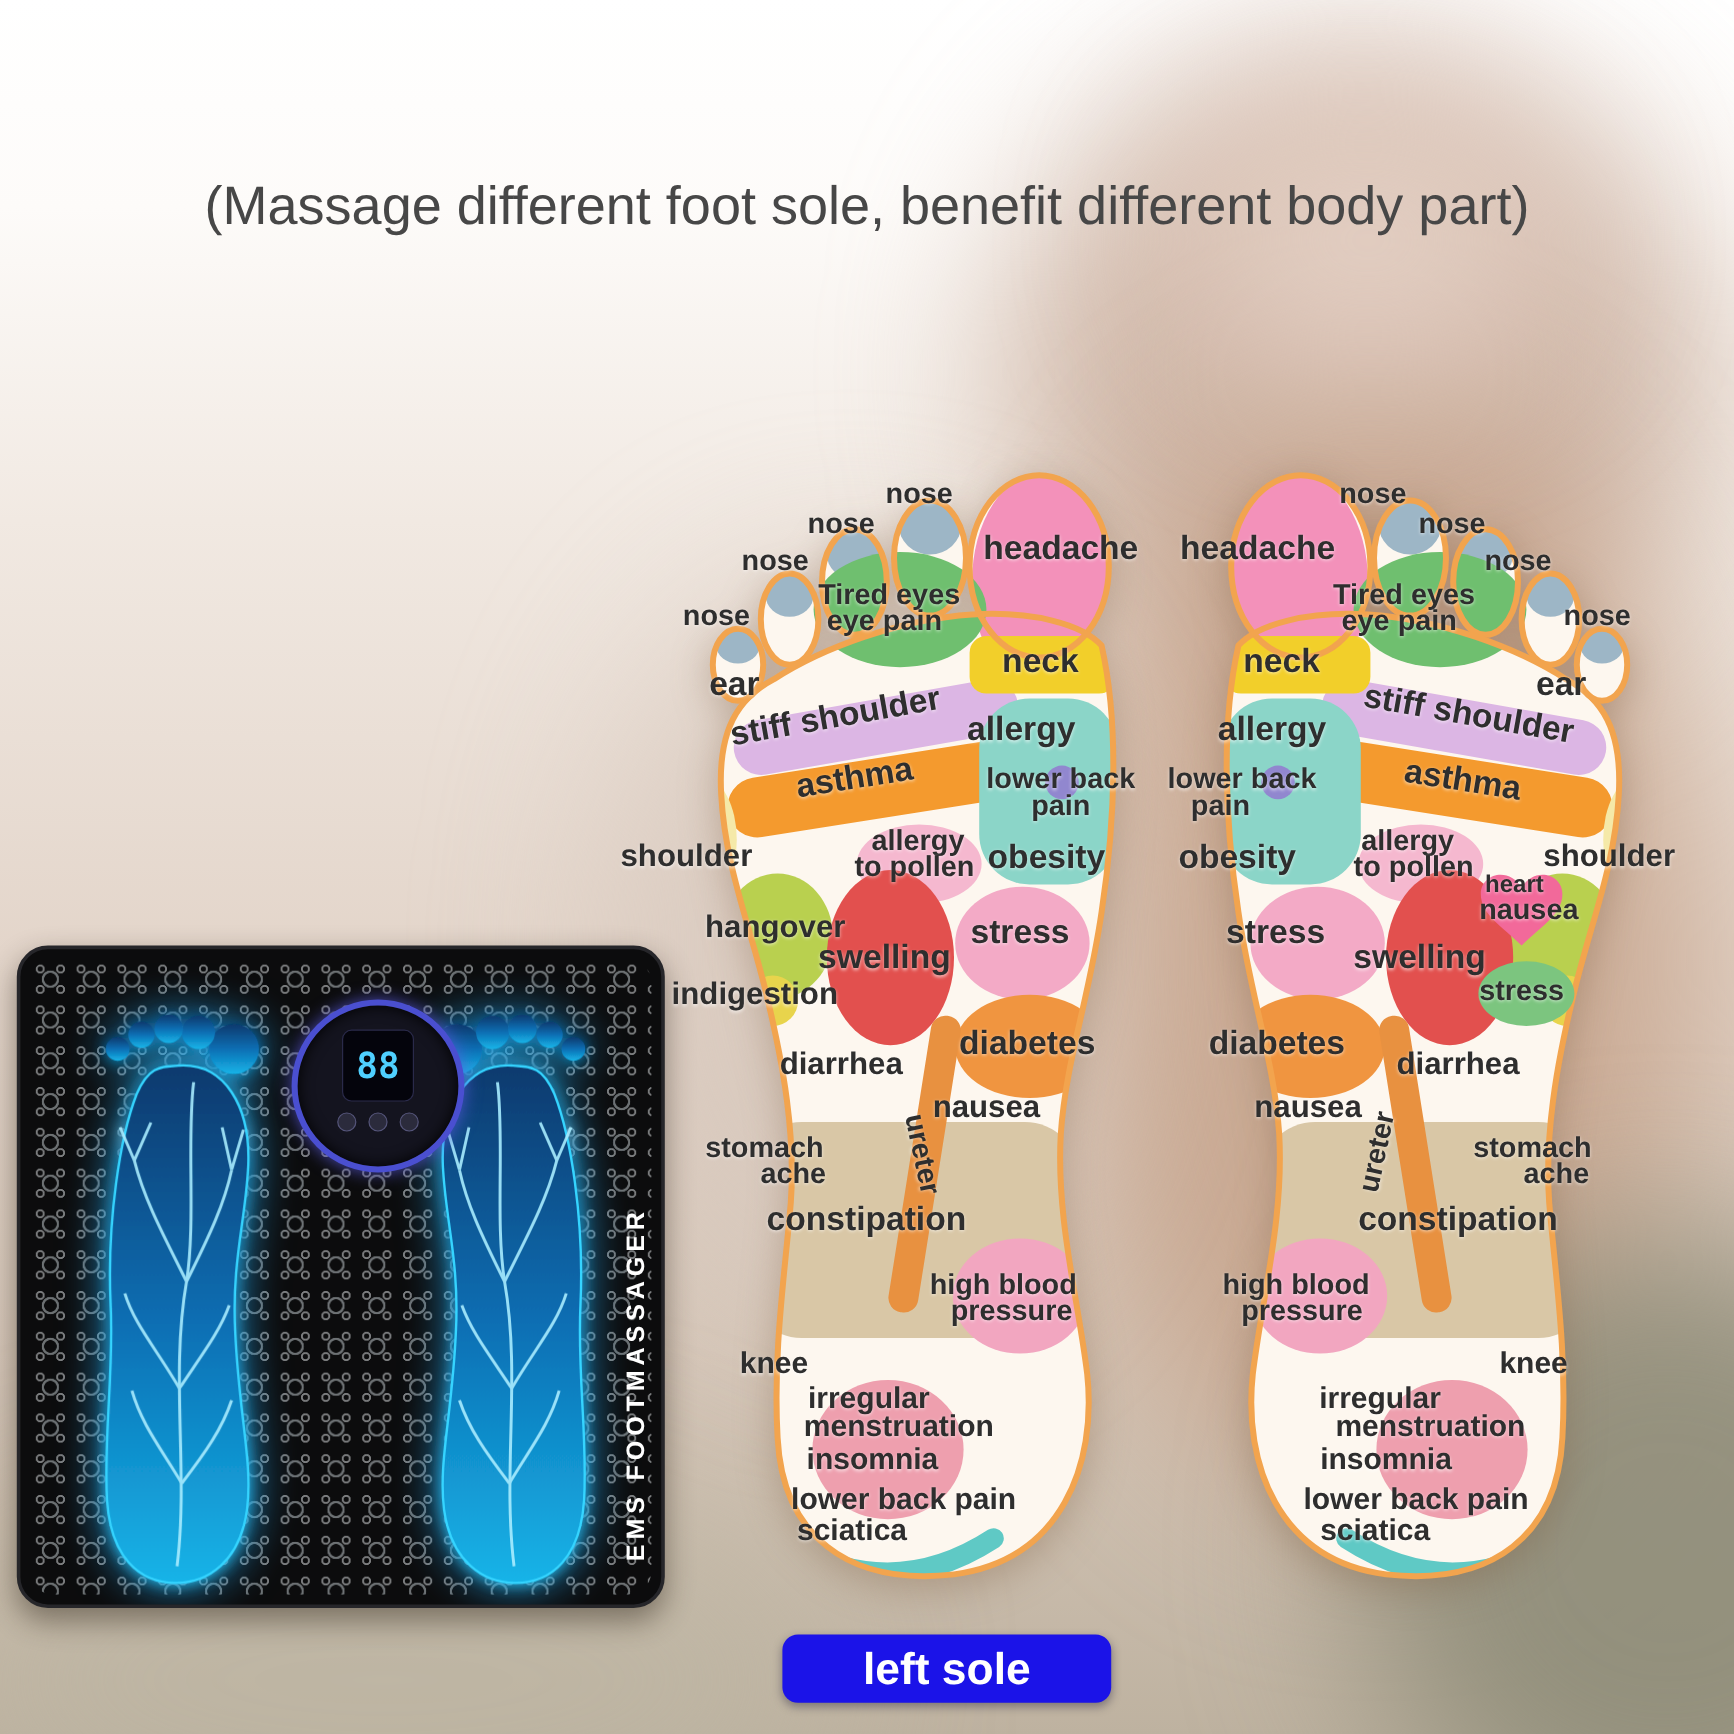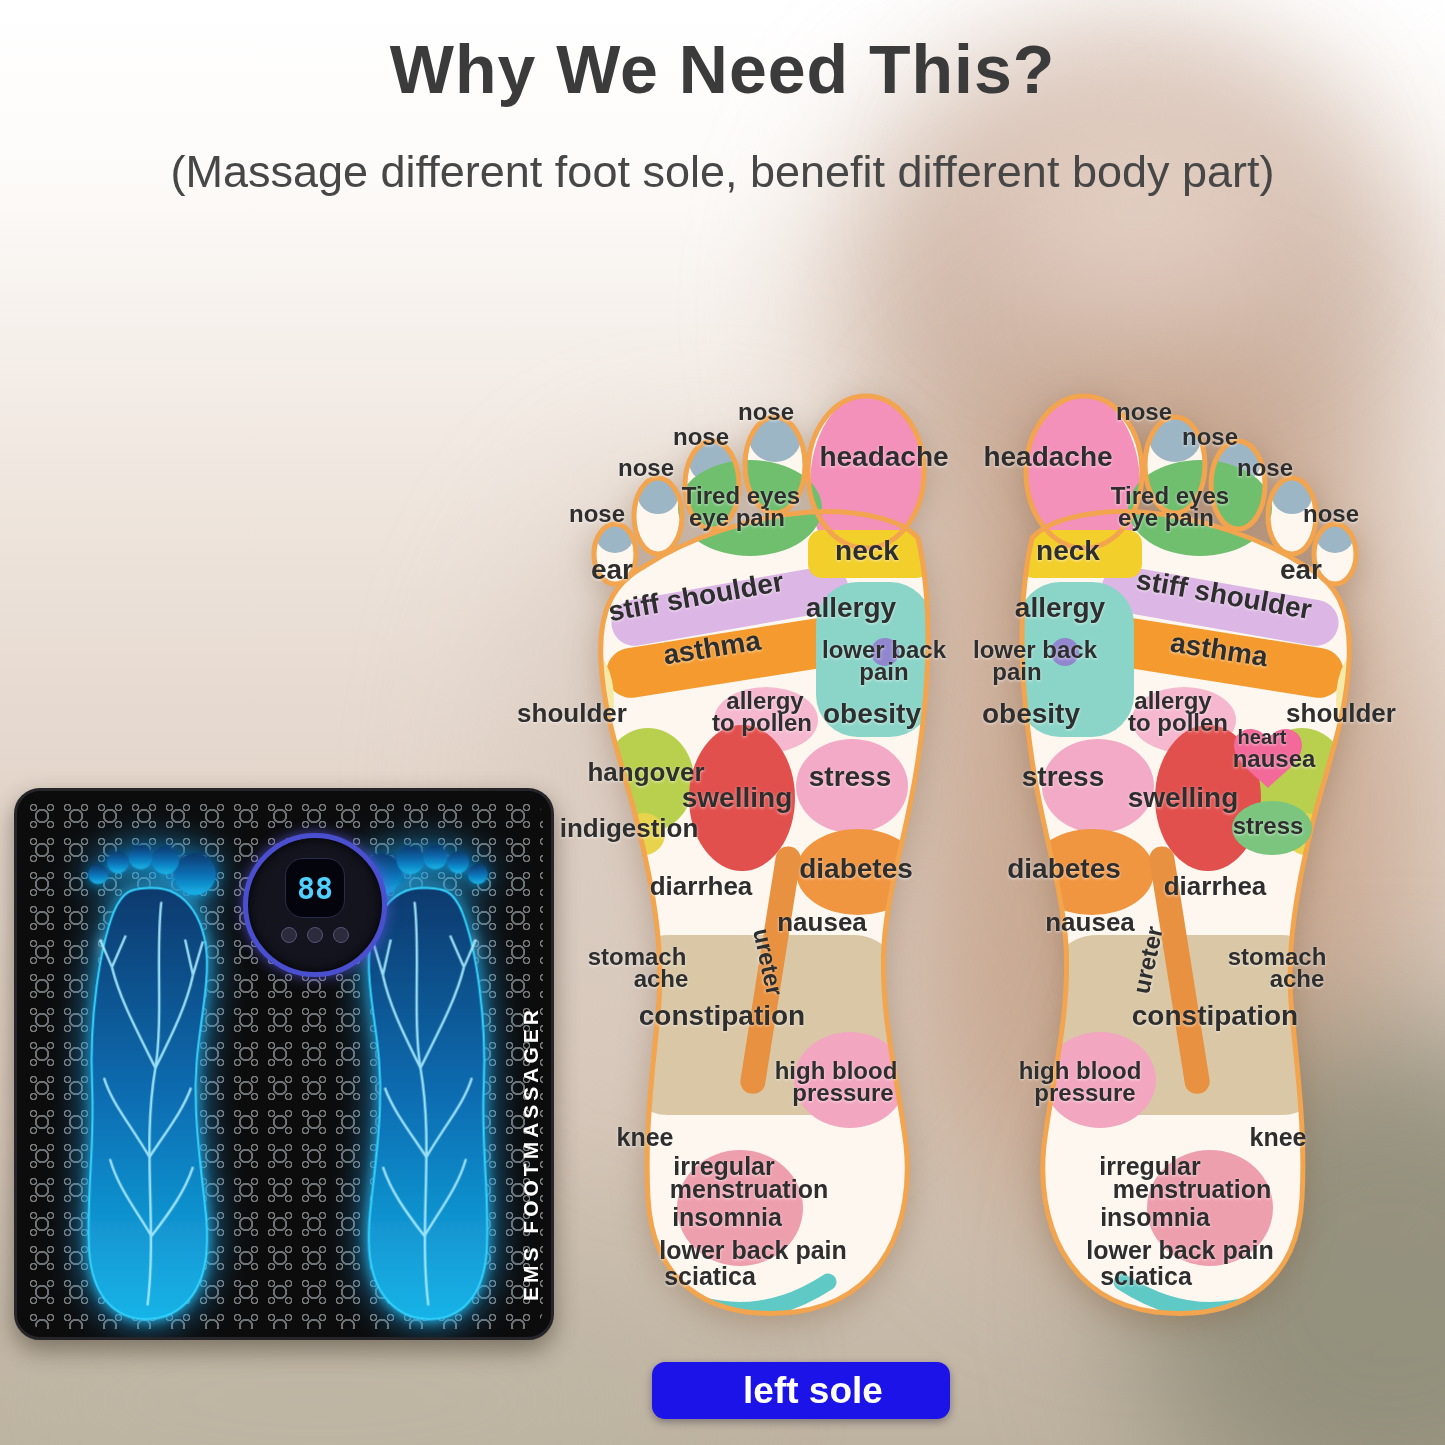--- a/index.html
+++ b/index.html
@@ -42,21 +42,21 @@
     text-shadow:0 1px 3px rgba(255,255,255,.65); line-height:1;
   }
 
   .sole-btn {
     position:absolute; top:1362px; height:57px; z-index:5;
     background:var(--btn-blue,#1B13E8); color:#fff; border-radius:13px;
     display:flex; align-items:center; justify-content:center;
     font-size:37px; font-weight:bold;
     box-shadow:0 3px 8px rgba(0,0,40,.35);
   }
-  #left-sole  { left:652px; width:274px;padding-left:24px; }
+  #left-sole  { left:652px; width:274px; }
   #right-sole { left:1064px; width:242px; }
 
   
   .pad {
     position:absolute; left:14px; top:788px; width:540px; height:552px;
     background:#0c0c0d; border-radius:26px; z-index:3;
     box-shadow:0 10px 24px rgba(40,30,20,.45);
     border:3px solid #26262a; box-sizing:border-box; overflow:hidden;
   }
   .pad-pattern {
@@ -68,21 +68,21 @@
   }
   .pad-svg { position:absolute; inset:0; width:100%; height:100%;
     filter:drop-shadow(0 0 18px rgba(40,180,255,.8)); }
   .controller {
     position:absolute; left:226px; top:42px; width:134px; height:134px;
     border-radius:50%; background:#14141f; border:5px solid #4a4fd0;
     box-shadow:0 0 14px rgba(90,90,220,.8), inset 0 0 12px #000;
     display:flex; flex-direction:column; align-items:center; z-index:6;
   }
   .ctrl-screen {
-    margin-top:20px; width:58px; height:58px; background:#04040c; border-radius:18px;
+    margin-top:20px; width:58px; height:58px; background:#04040c; border-radius:8px;
     display:flex; align-items:center; justify-content:center;
     color:#4fd0ff; font-family:"DejaVu Sans Mono", monospace; font-size:30px; font-weight:bold;
     border:1px solid #2a2a4a;
   }
   .ctrl-btns { display:flex; gap:10px; margin-top:9px; }
   .ctrl-btn { width:14px; height:14px; border-radius:50%; background:#2b2b3c; border:1px solid #55557a; }
   .pad-label {
     position:absolute; right:8px; bottom:36px; z-index:6;
     writing-mode:vertical-rl; transform:rotate(180deg);
     color:#fff; font-weight:bold; font-size:21px; letter-spacing:4px;
@@ -95,21 +95,20 @@
 
   <div class="bg-layer">
     <div class="blob b1"></div>
     <div class="blob b2"></div>
     <div class="blob b3"></div>
     <div class="blob b4"></div>
     <div class="blob b5"></div>
     <div class="blob b6"></div>
   </div>
 
-  <div class="title">Why We Need This?</div>
   <div class="subtitle">(Massage different foot sole, benefit different body part)</div>
 
   <svg width="0" height="0" style="position:absolute" aria-hidden="true">
     <defs>
       <clipPath id="foot-clip">
         <use href="#fb"></use>
           <use href="#t1"></use>
           <use href="#t2"></use>
           <use href="#t3"></use>
           <use href="#t4"></use>

